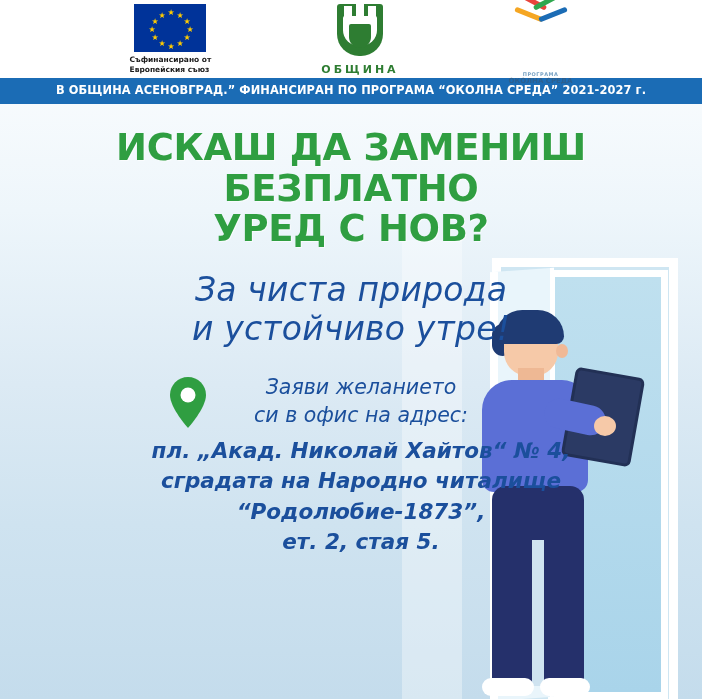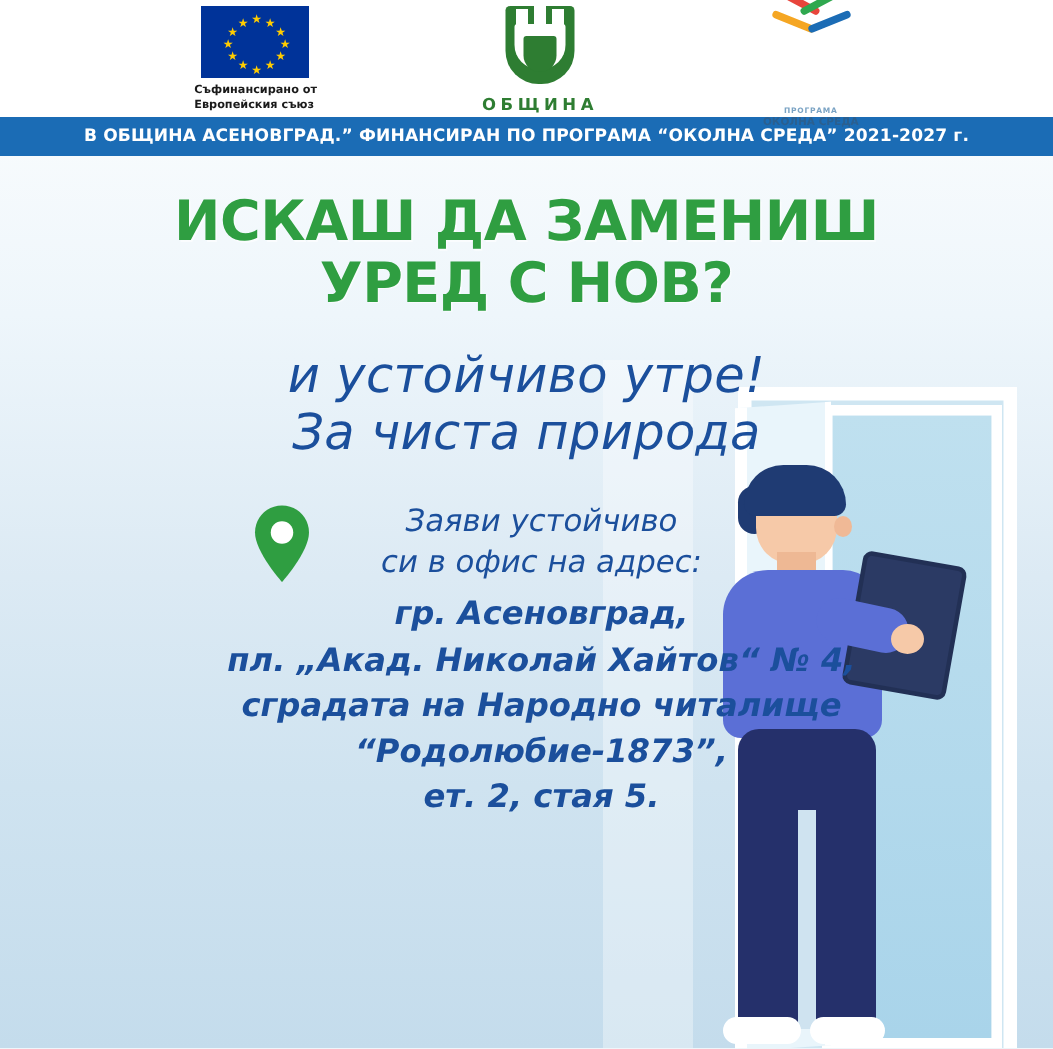--- a/index.html
+++ b/index.html
@@ -399,41 +399,41 @@
       <div class="leg-split"></div>
       <div class="shoe-a"></div>
       <div class="shoe-b"></div>
     </div>
   </div>
 
   <div class="content">
 
     <div class="headline">
       <span class="l2">ИСКАШ ДА ЗАМЕНИШ</span>
+      <span class="l2">БЕЗПЛАТНО</span>
       <span class="l2">УРЕД С НОВ?</span>
     </div>
 
     <div class="subhead">
+      <div>За чиста природа</div>
       <div>и устойчиво утре!</div>
-      <div>За чиста природа</div>
     </div>
 
     <div class="address-block">
       <div class="pin">
         <svg width="40" height="54" viewBox="0 0 40 54">
           <path d="M20 1 C10 1 2 9 2 19 C2 32 20 52 20 52 C20 52 38 32 38 19 C38 9 30 1 20 1 Z" fill="#2f9e41"></path>
           <circle cx="20" cy="19" r="7.5" fill="#ffffff"></circle>
         </svg>
       </div>
       <div class="addr-intro">
-        <div>Заяви устойчиво</div>
+        <div>Заяви желанието</div>
         <div>си в офис на адрес:</div>
       </div>
       <div class="addr-main">
-        <div>гр. Асеновград,</div>
         <div>пл. „Акад. Николай Хайтов“ № 4,</div>
         <div>сградата на Народно читалище</div>
         <div>“Родолюбие-1873”,</div>
         <div>ет. 2, стая 5.</div>
       </div>
     </div>
 
   </div>
 </div>
 

